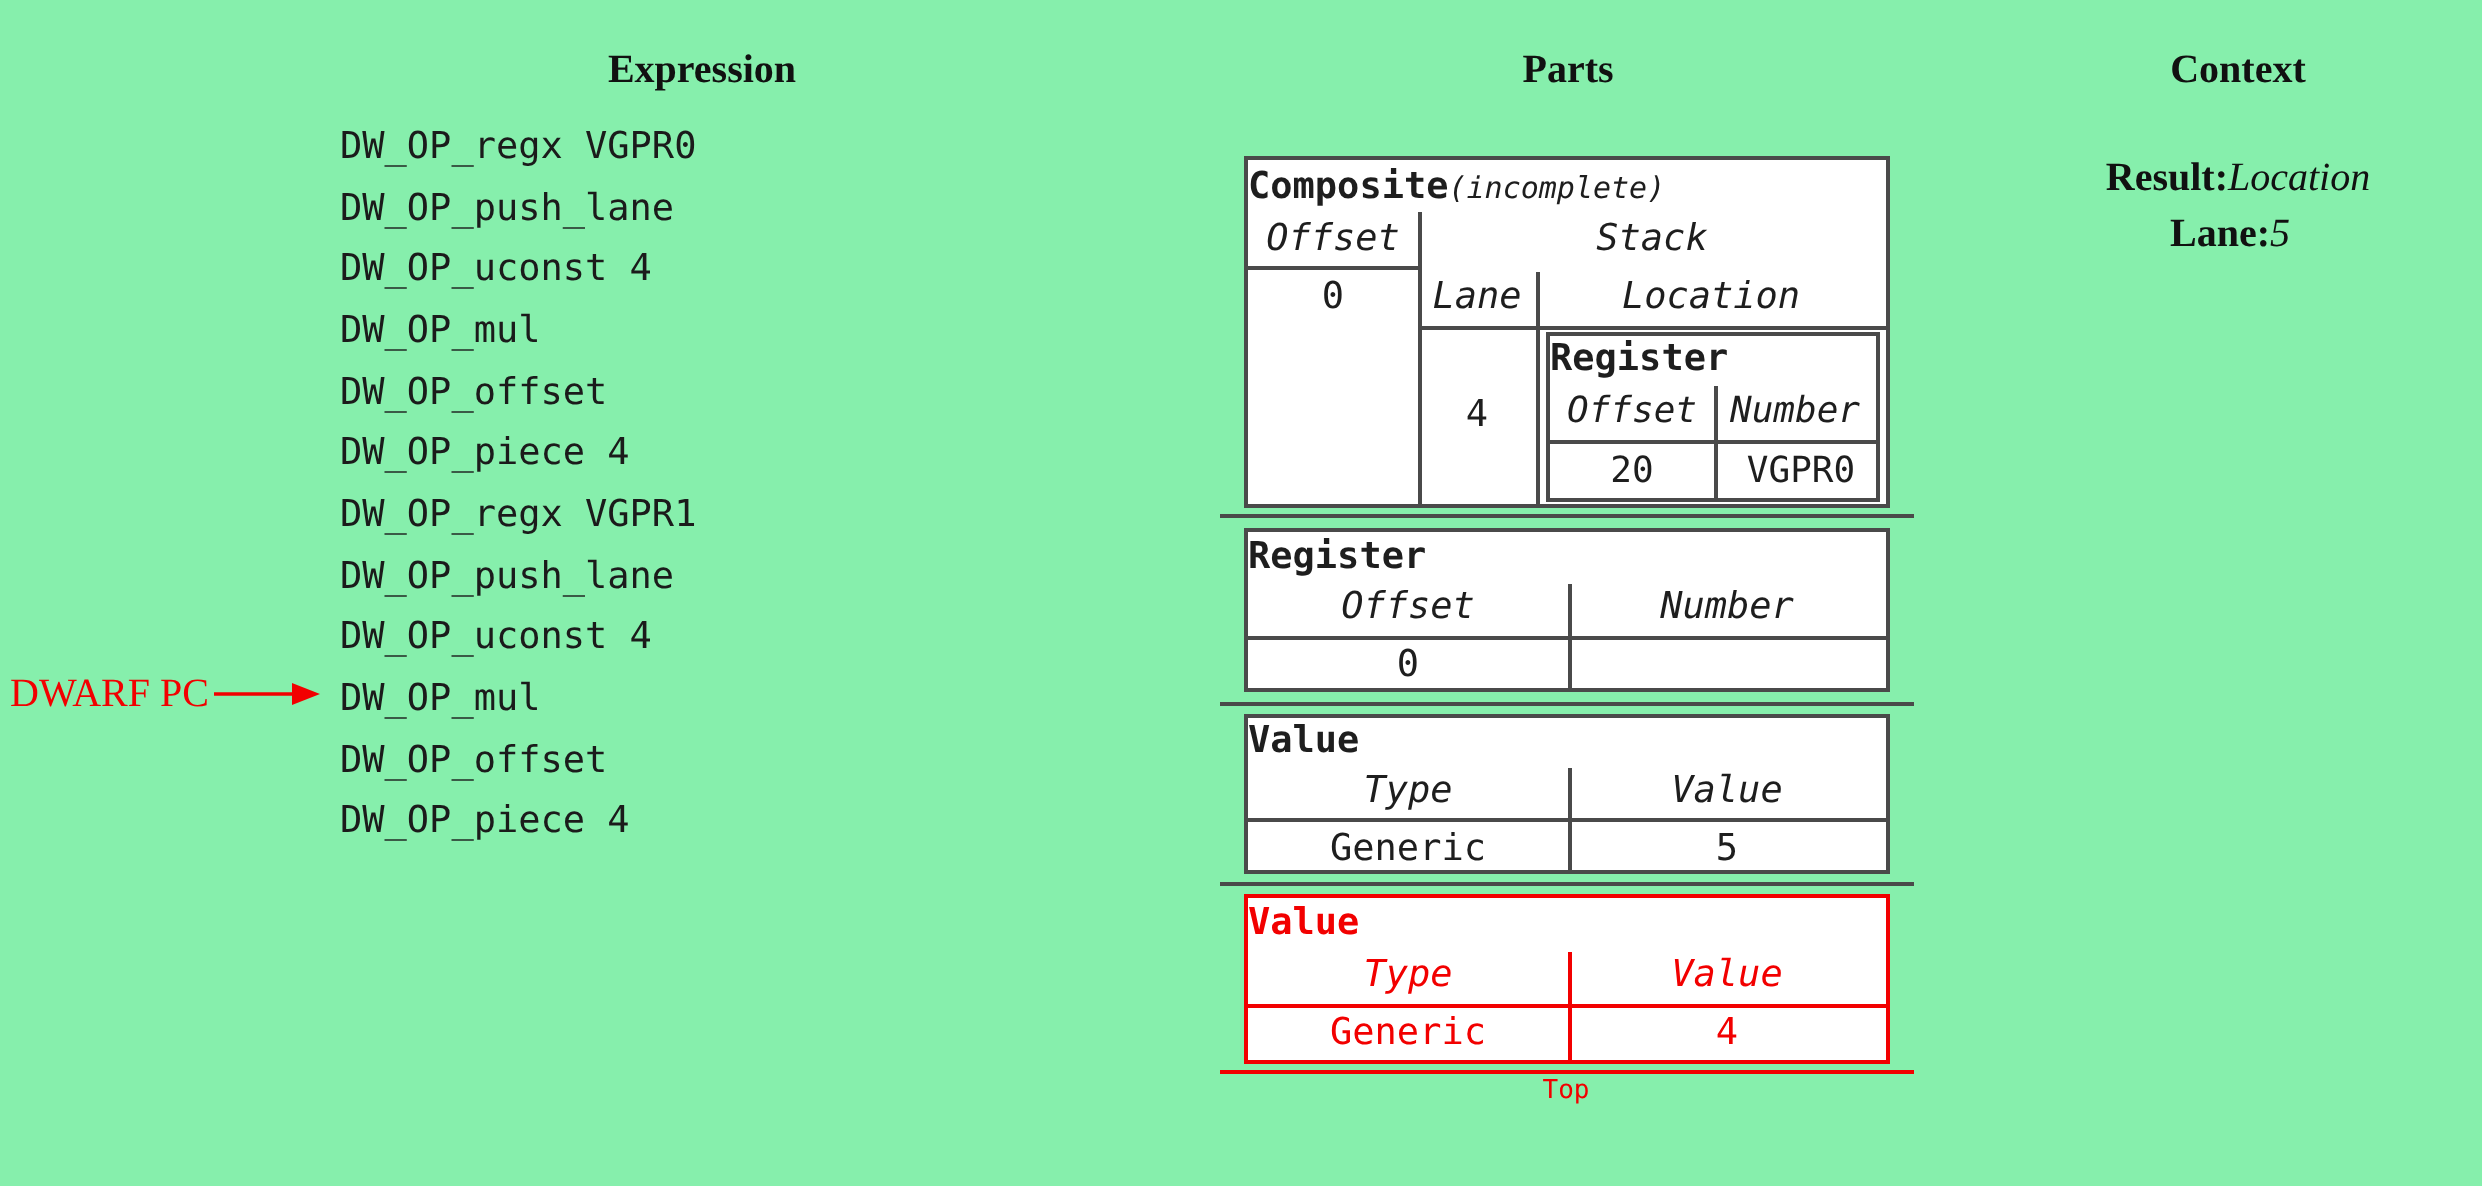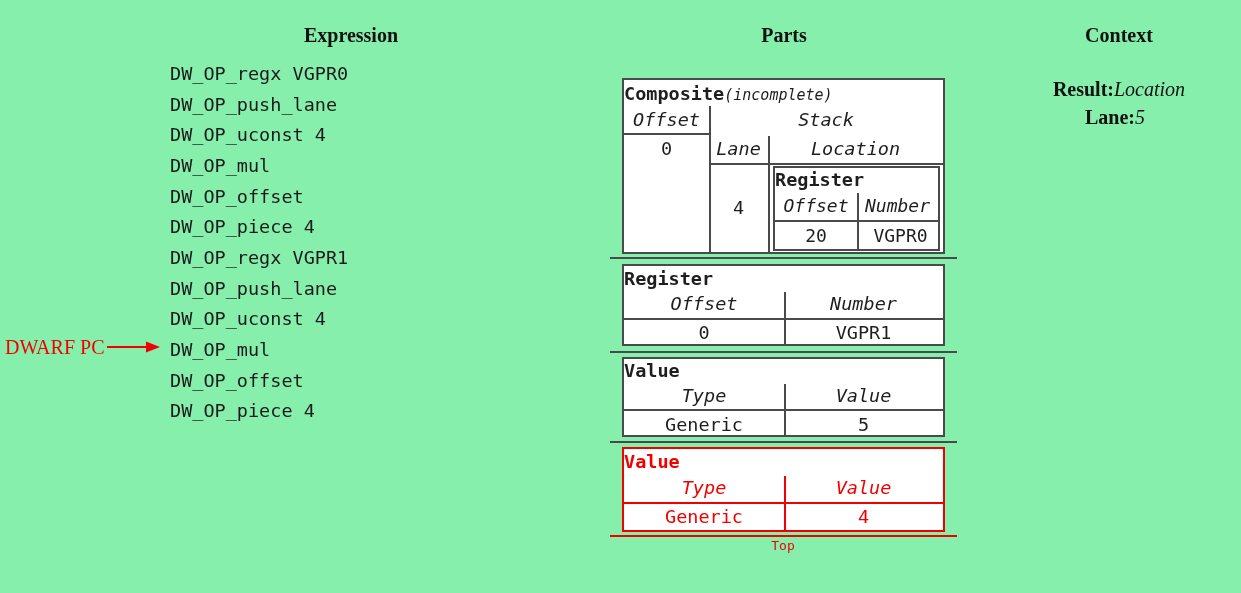--- a/index.html
+++ b/index.html
@@ -113,21 +113,20 @@
 
   <div class="sep" style="top:257px"></div>
 
   <div class="sbox" style="top:264px;height:82px">
     <div class="stitle" style="top:2px"><span>Register</span></div>
     <div class="vline" style="left:160px;top:26px;height:52px"></div>
     <div class="cell italic" style="left:0;top:27px;width:160px">Offset</div>
     <div class="cell italic" style="left:160px;top:27px;width:159px">Number</div>
     <div class="hline" style="left:0;top:52px;width:319px"></div>
     <div class="cell" style="left:0;top:56px;width:160px">0</div>
-    <div class="cell" style="left:160px;top:56px;width:159px">VGPR1</div>
   </div>
 
   <div class="sep" style="top:351px"></div>
 
   <div class="sbox" style="top:357px;height:80px">
     <div class="stitle" style="top:1px"><span>Value</span></div>
     <div class="vline" style="left:160px;top:25px;height:51px"></div>
     <div class="cell italic" style="left:0;top:26px;width:160px">Type</div>
     <div class="cell italic" style="left:160px;top:26px;width:159px">Value</div>
     <div class="hline" style="left:0;top:50px;width:319px"></div>

